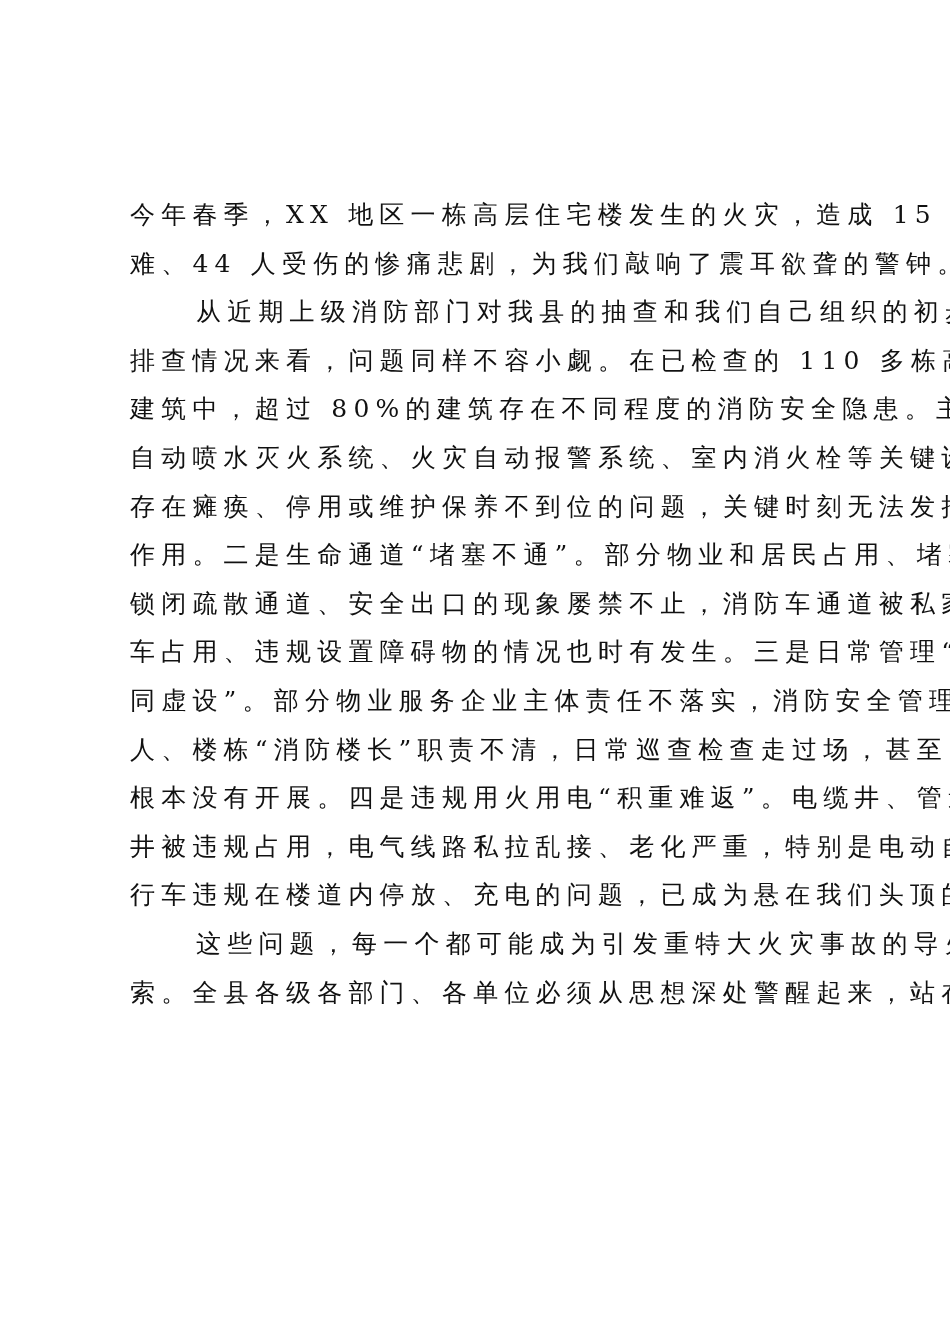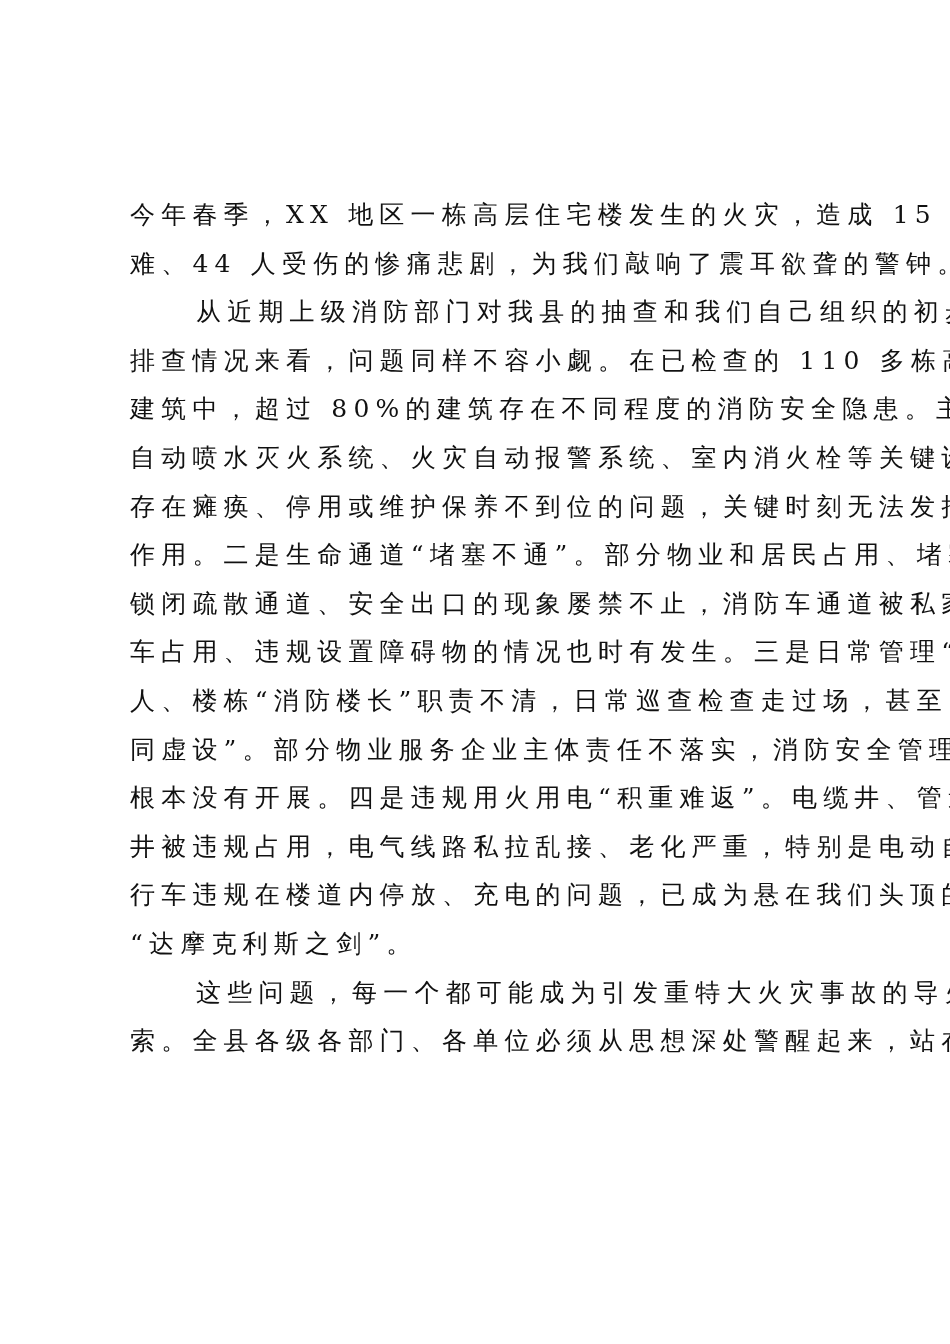--- a/index.html
+++ b/index.html
@@ -56,26 +56,25 @@
 
     <div class="para">
       <div class="line indent">从近期上级消防部门对我县的抽查和我们自己组织的初步</div>
       <div class="line">排查情况来看，问题同样不容小觑。在已检查的 110 多栋高层</div>
       <div class="line">建筑中，超过 80%的建筑存在不同程度的消防安全隐患。主要体</div>
       <div class="line">自动喷水灭火系统、火灾自动报警系统、室内消火栓等关键设施</div>
       <div class="line">存在瘫痪、停用或维护保养不到位的问题，关键时刻无法发挥</div>
       <div class="line">作用。二是生命通道“堵塞不通”。部分物业和居民占用、堵塞、</div>
       <div class="line">锁闭疏散通道、安全出口的现象屡禁不止，消防车通道被私家</div>
       <div class="line">车占用、违规设置障碍物的情况也时有发生。三是日常管理“形</div>
+      <div class="line">同虚设”。部分物业服务企业主体责任不落实，消防安全管理</div>
       <div class="line">人、楼栋“消防楼长”职责不清，日常巡查检查走过场，甚至</div>
-      <div class="line">同虚设”。部分物业服务企业主体责任不落实，消防安全管理</div>
       <div class="line">根本没有开展。四是违规用火用电“积重难返”。电缆井、管道</div>
       <div class="line">井被违规占用，电气线路私拉乱接、老化严重，特别是电动自</div>
       <div class="line">行车违规在楼道内停放、充电的问题，已成为悬在我们头顶的</div>
-      <div class="line">“达摩克利斯之剑”。</div>
     </div>
 
     <div class="para">
       <div class="line indent">这些问题，每一个都可能成为引发重特大火灾事故的导火</div>
       <div class="line">索。全县各级各部门、各单位必须从思想深处警醒起来，站在维</div>
     </div>
 
   </div>
 </div>
 

